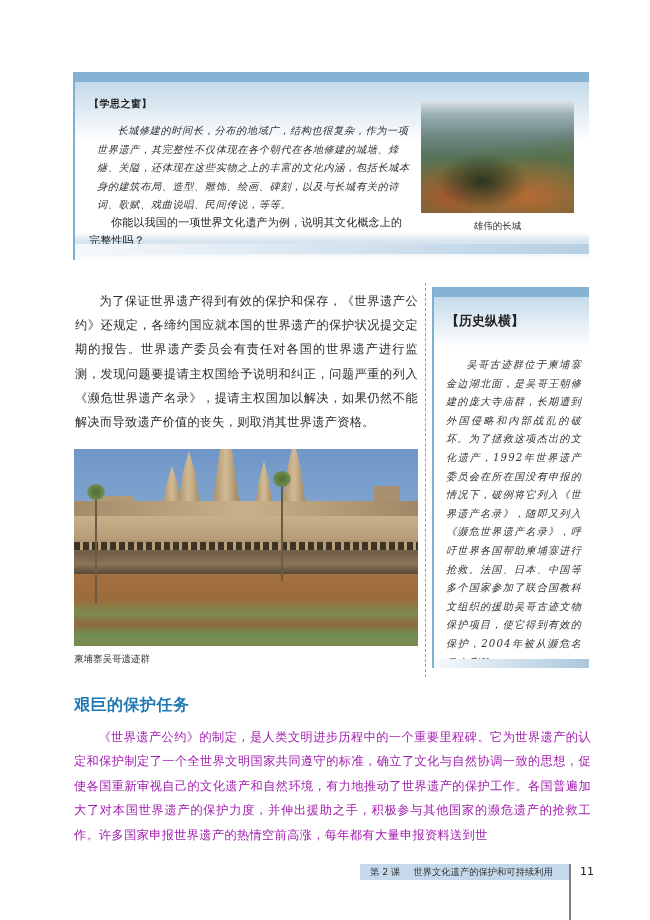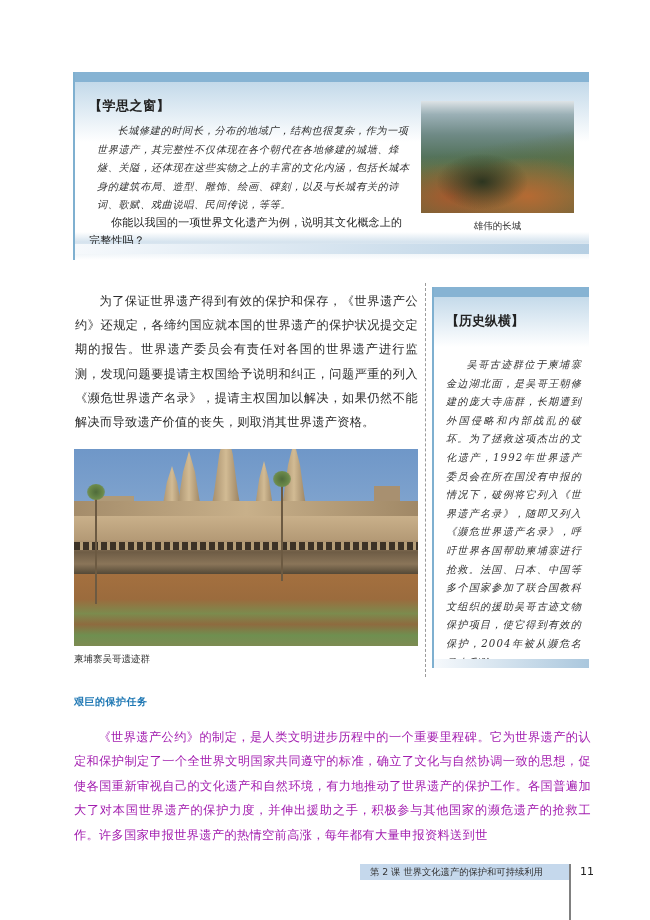--- a/index.html
+++ b/index.html
@@ -36,21 +36,21 @@
       position: absolute;
       left: 0; bottom: 6px;
       width: 100%;
       height: 10px;
       background: linear-gradient(to right, #f6f9fc, #b6cfe3);
     }
     .study-title {
       position: absolute;
       left: 14px;
       top: 25px;
-      font-size: 13px;
+      font-size: 10px;
       font-weight: bold;
       color: #222;
       letter-spacing: 0.5px;
       text-align: center;
     }
     .study-text {
       position: absolute;
       left: 14px;
       top: 50px;
       width: 318px;
@@ -228,21 +228,21 @@
       text-align: justify;
       margin-top: 20px;
     }
 
     
     .section-heading {
       position: absolute;
       left: 74px;
       top: 695px;
       font-family: "DejaVu Sans", "Liberation Sans", sans-serif;
-      font-size: 10px;
+      font-size: 16px;
       font-weight: bold;
       color: #1f78b4;
       letter-spacing: 0.5px;
     }
     .section-para {
       position: absolute;
       left: 74px;
       top: 725px;
       width: 517px;
       font-size: 12.2px;
@@ -261,21 +261,21 @@
       width: 209px;
       height: 16px;
       background: #c5d8ec;
       font-family: "DejaVu Sans", "Liberation Sans", sans-serif;
       font-size: 9.3px;
       color: #333;
       line-height: 16px;
       padding-left: 10px;
       white-space: nowrap;
     }
-    .footer-bar .lesson-no { }
+    .footer-bar .lesson-no { margin-right: 10px; }
     .footer-vline {
       position: absolute;
       left: 569px;
       top: 864px;
       width: 2px;
       height: 56px;
       background: #808080;
     }
     .page-number {
       position: absolute;

